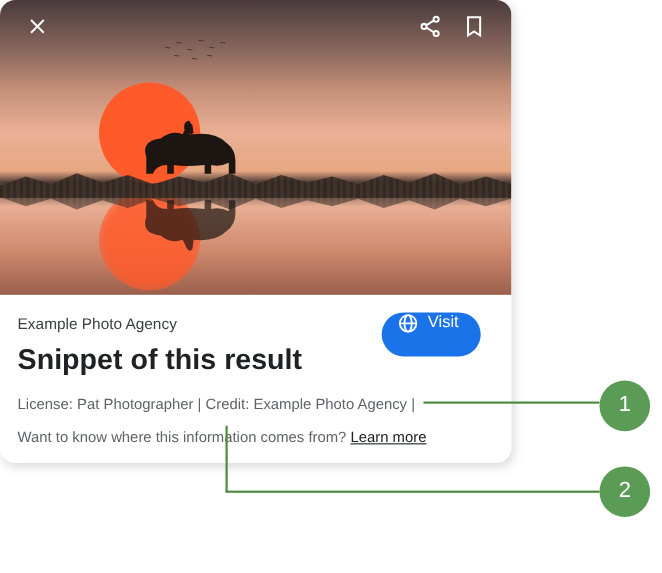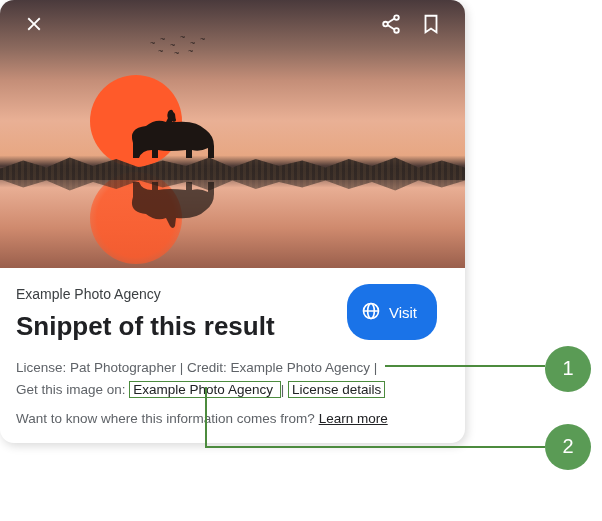--- a/index.html
+++ b/index.html
@@ -88,21 +88,21 @@
     padding: 16px 28px 14px 16px;
     color: #3c4043;
     font-size: 14px;
     line-height: 1.45;
   }
   .title-row { display:flex; align-items:flex-start; justify-content: space-between; gap:10px;}
   .source { font-size: 14px; color: #3c4043; margin-bottom: 4px;}
   .snippet { font-size: 26px; font-weight: 700; color:#202124; margin-top:2px;}
   .visit-btn {
     background:#1a73e8; color:#fff; border:none; border-radius:22px;
-    height:56px; padding: 0 20px 0 14px; display:flex; align-items:center; gap:8px;
+    height:40px; padding: 0 20px 0 14px; display:flex; align-items:flex-start; gap:8px;
     font-size:15px; font-weight:500; cursor:pointer; flex-shrink:0;
   }
   .visit-btn svg{ width:20px; height:20px; fill:#fff;}
   .meta { margin-top: 12px; font-size:13.5px; color:#5f6368; }
   .meta .links a, .meta .links span.link { color:#202124; text-decoration:none;}
   .highlight-box {
     border:1.5px solid #4c8b3e; padding: 0 3px;
   }
   .footer-q { margin-top:10px; font-size:13.5px; color:#5f6368;}
   .footer-q .learn { color:#202124; font-weight:500;}
@@ -196,30 +196,20 @@
       </button>
     </div>
 
     <div class="meta">
       <span>License:</span>
       <span>Pat Photographer</span>
       <span> | </span>
       <span>Credit:</span>
       <span>Example Photo Agency</span>
       <span> |</span>
-      <div class="links" style="margin-top:2px;">
-        <span>Get this image on:</span>
-        <span id="hl1" class="highlight-box">
-          <a href="#" class="link">Example Photo Agency</a>
-        </span>
-        <span> | </span>
-        <span id="hl2" class="highlight-box">
-          <a href="#" class="link">License details</a>
-        </span>
-      </div>
     </div>
 
     <div class="footer-q">
       <span>Want to know where this information comes from?</span>
       <span> </span>
       <a href="#" class="learn">Learn more</a>
     </div>
   </div>
 </div>
 

